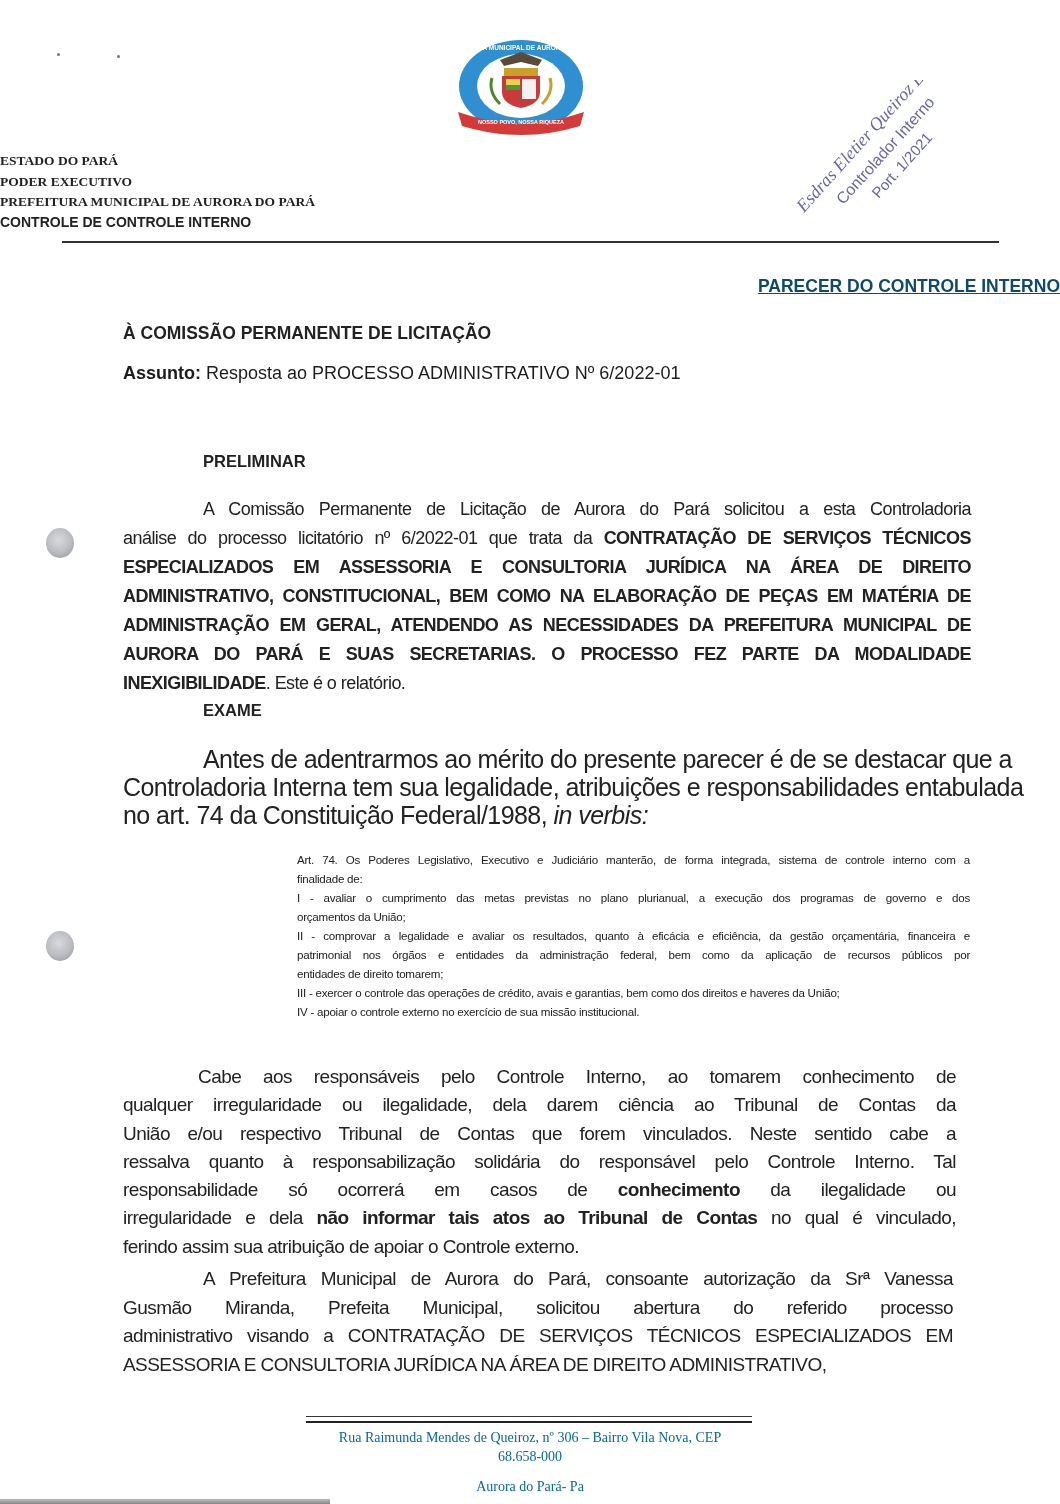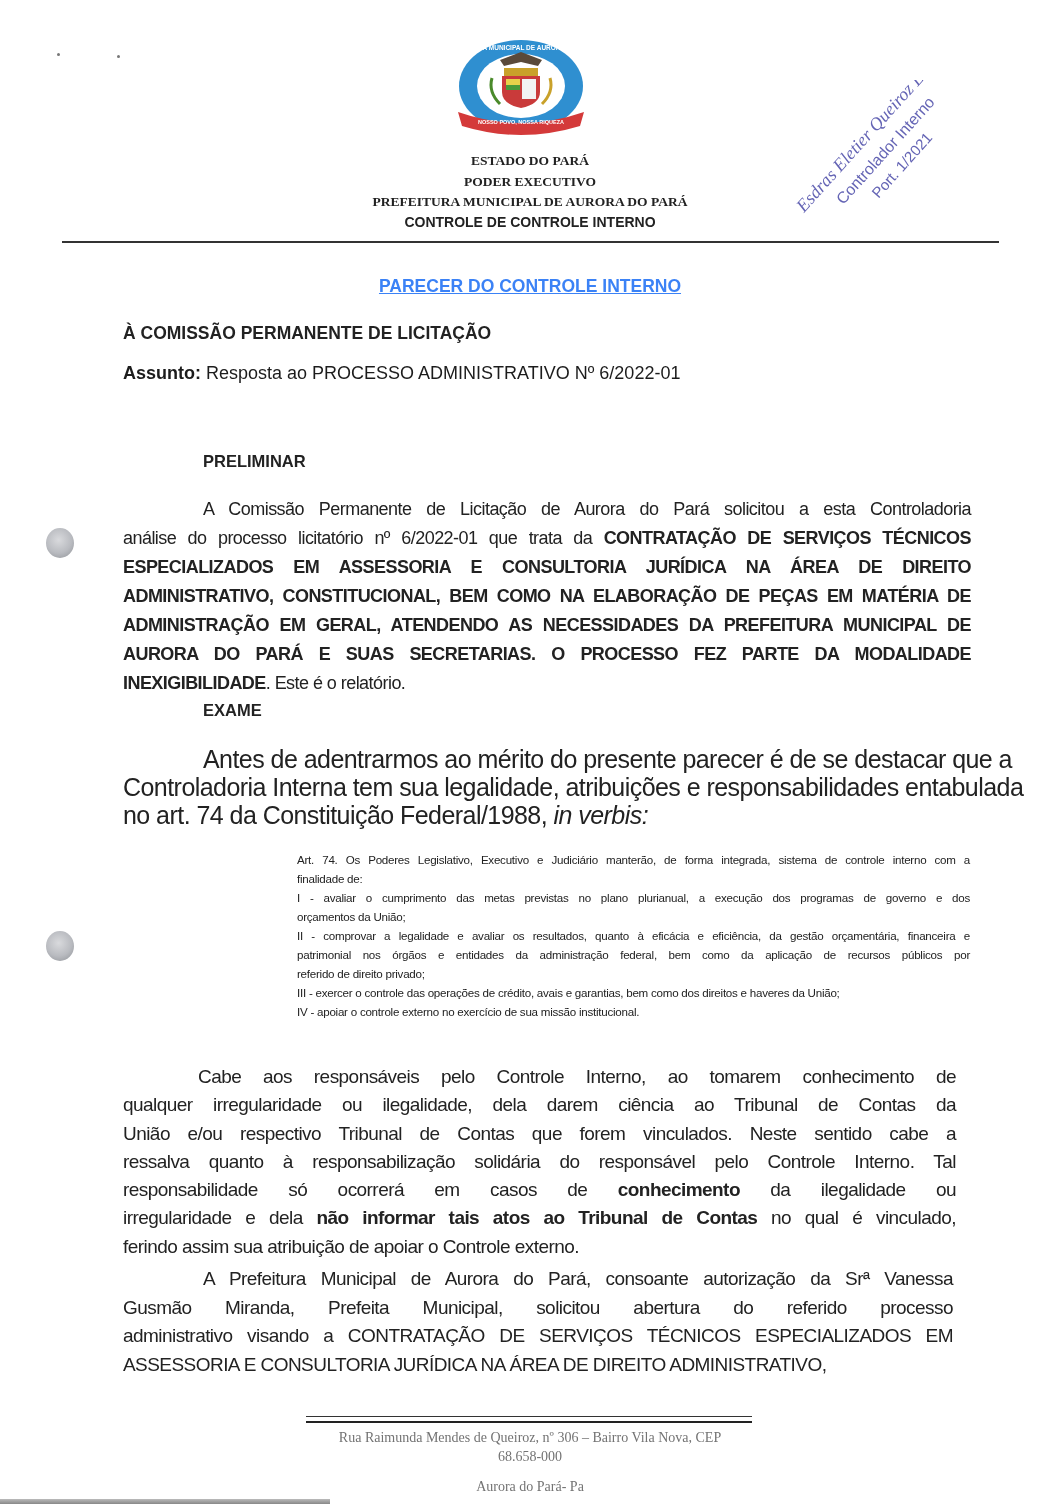--- a/index.html
+++ b/index.html
@@ -6,36 +6,36 @@
   body {
     width: 1060px; height: 1504px; background: #ffffff; position: relative; overflow: hidden;
     color: #1c1c1c;
     font-family: "Liberation Sans", "DejaVu Sans", sans-serif;
   }
   .abs { position: absolute; }
   .dot { position: absolute; width: 3px; height: 3px; background: #777; border-radius: 50%; }
   .punch { position: absolute; width: 28px; height: 30px; border-radius: 50%;
     background: radial-gradient(circle at 45% 40%, #d9dadd 0%, #b9bbc0 55%, #8d9095 100%); }
   .logo { left: 452px; top: 38px; width: 138px; height: 104px; }
-  .hdr { left: 0; width: 1060px; text-align: center; font-family: "Liberation Serif", "DejaVu Serif", serif; font-weight: bold; font-size: 13.5px; color: #222; }
+  .hdr { left: 0; width: 1060px; text-align: left; font-family: "Liberation Serif", "DejaVu Serif", serif; font-weight: bold; font-size: 13.5px; color: #222; }
   .hdr-unit { font-family: "Liberation Sans", sans-serif; font-size: 14px; }
   .rule-top { left: 62px; top: 241px; width: 937px; height: 2px; background: #333; }
   .stamp { left: 790px; top: 80px; width: 190px; height: 140px; }
-  .title { left: 0; width: 1060px; text-align: center; top: 276px; font-weight: bold; font-size: 17.5px; text-decoration: underline; color: #3b82f6; }
+  .title { left: 0; width: 1060px; text-align: right; top: 276px; font-weight: bold; font-size: 17.5px; text-decoration: underline; color: #0c4a6e; }
   .h2 { font-weight: bold; font-size: 17.5px; color: #222; }
   .p { font-size: 18px; line-height: 29px; text-align: justify; color: #222; font-family: "Liberation Sans Narrow", "Liberation Sans", sans-serif; }
   .narrow { letter-spacing: -0.55px; }
   .jline { display: block; text-align: justify; text-align-last: justify; white-space: nowrap; }
   .lastline { display: block; text-align: left; white-space: nowrap; }
   .quote { left: 258px; width: 712px; font-size: 11.6px; line-height: 19px; color: #222; letter-spacing: -0.25px; }
   .qline { display: block; white-space: nowrap; margin-left: 39px; }
   .qj { text-align: justify; text-align-last: justify; }
   .foot-rule1 { left: 306px; top: 1416px; width: 446px; height: 1px; background: #333; }
   .foot-rule2 { left: 306px; top: 1421px; width: 446px; height: 2px; background: #222; }
-  .foot { left: 0; width: 1060px; text-align: center; font-family: "Liberation Serif", "DejaVu Serif", serif; font-size: 14px; line-height: 18px; color: #737373; }
+  .foot { left: 0; width: 1060px; text-align: center; font-family: "Liberation Serif", "DejaVu Serif", serif; font-size: 14px; line-height: 18px; color: #0369a1; }
   .foot-bottom-rule { left: 0; top: 1499px; width: 330px; height: 5px; background: linear-gradient(#bbb, #888); }
 </style>
 </head>
 <body>
 
 <div class="dot" style="left:57px;top:53px;"></div>
 <div class="dot" style="left:117px;top:55px;"></div>
 <div class="punch" style="left:46px;top:528px;"></div>
 <div class="punch" style="left:46px;top:931px;"></div>
 
@@ -97,21 +97,21 @@
     <span class="lastline"><span>no art. 74 da Constituição Federal/1988, </span><span style="font-style: italic;">in verbis:</span></span>
   </div>
 
 <div class="abs quote" style="top:850px;" id="quote">
     <span class="qline qj">Art. 74. Os Poderes Legislativo, Executivo e Judiciário manterão, de forma integrada, sistema de controle interno com a</span>
     <span class="qline">finalidade de:</span>
     <span class="qline qj">I -  avaliar o cumprimento das metas previstas no plano plurianual, a execução dos programas de governo e dos</span>
     <span class="qline">orçamentos da União;</span>
     <span class="qline qj">II -  comprovar a legalidade e avaliar os resultados, quanto à eficácia e eficiência, da gestão orçamentária, financeira e</span>
     <span class="qline qj">patrimonial nos órgãos e entidades da administração federal, bem como da aplicação de recursos públicos por</span>
-    <span class="qline">referido de direito privado;</span>
+    <span class="qline">entidades de direito tomarem;</span>
     <span class="qline">III -  exercer o controle das operações de crédito, avais e garantias, bem como dos direitos e haveres da União;</span>
     <span class="qline">IV -  apoiar o controle externo no exercício de sua missão institucional.</span>
   </div>
 
 <div class="abs p narrow" style="left:123px;top:1052px;width:833px;font-size:19px;line-height:28.3px;margin-top:11px;" id="para2">
     <span class="jline" style="padding-left: 75px;"><span>Cabe aos responsáveis pelo Controle Interno, ao tomarem conhecimento de</span></span>
     <span class="jline"><span>qualquer irregularidade ou ilegalidade, dela darem ciência ao Tribunal de Contas da</span></span>
     <span class="jline"><span>União e/ou respectivo Tribunal de Contas que forem vinculados. Neste sentido cabe a</span></span>
     <span class="jline"><span>ressalva quanto à responsabilização solidária do responsável pelo Controle Interno. Tal</span></span>
     <span class="jline"><span>responsabilidade só ocorrerá em casos de </span><span style="font-weight: bold;">conhecimento</span><span> da ilegalidade ou</span></span>

